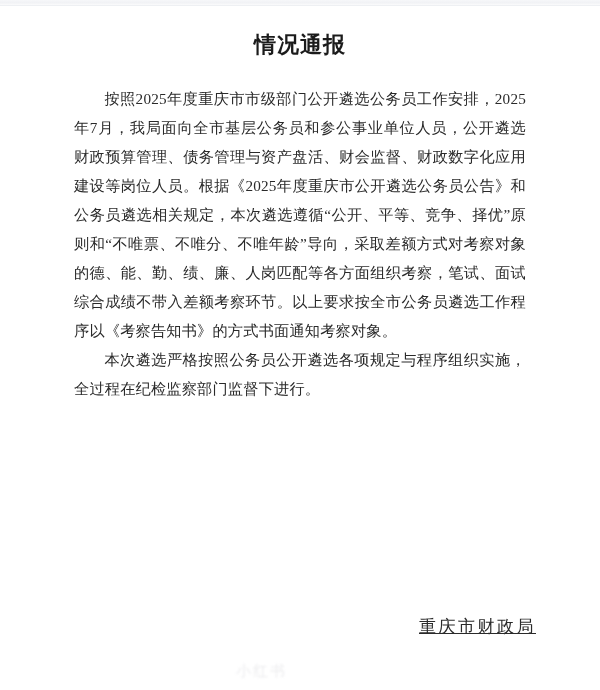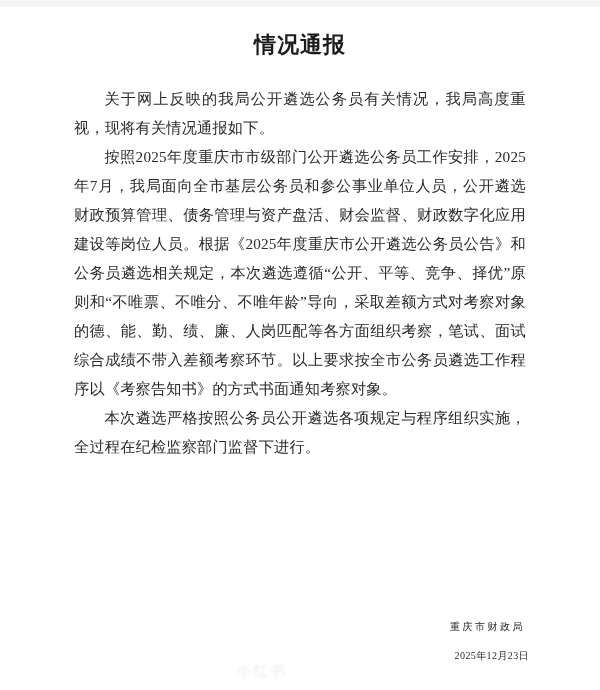--- a/index.html
+++ b/index.html
@@ -62,28 +62,29 @@
     letter-spacing: 0.2px;
   }
 
   .body-text p {
     margin: 0 0 0 0;
     text-indent: 2em;
   }
 
   .signature {
     position: absolute;
-    right: 71px;
+    right: 60px;
     top: 612px;
     width: 260px;
     text-align: right;
-    font-size: 10px;
+    font-size: 17px;
     line-height: 29px;
     color: #2a2a2a;
     letter-spacing: 0.3px;
+    text-decoration: underline;
   }
   .signature .org { display: block; letter-spacing: 2.5px; padding-right: 4px; }
   .signature .date { display: block; letter-spacing: 0.4px; }
 
   
   .watermark {
     position: absolute;
     left: 236px;
     top: 662px;
     width: 120px;
@@ -101,26 +102,24 @@
 </head>
 <body>
 
 <div class="top-band"></div>
 
 <div class="page">
 
   <div class="doc-title">情况通报</div>
 
   <div class="body-text">
-    <p>关于网上反映的我局公开遴选公务员有关情况，我局高度重视，现将有关情况通报如下。</p>
     <p>按照2025年度重庆市市级部门公开遴选公务员工作安排，2025年7月，我局面向全市基层公务员和参公事业单位人员，公开遴选财政预算管理、债务管理与资产盘活、财会监督、财政数字化应用建设等岗位人员。根据《2025年度重庆市公开遴选公务员公告》和公务员遴选相关规定，本次遴选遵循“公开、平等、竞争、择优”原则和“不唯票、不唯分、不唯年龄”导向，采取差额方式对考察对象的德、能、勤、绩、廉、人岗匹配等各方面组织考察，笔试、面试综合成绩不带入差额考察环节。以上要求按全市公务员遴选工作程序以《考察告知书》的方式书面通知考察对象。</p>
     <p>本次遴选严格按照公务员公开遴选各项规定与程序组织实施，全过程在纪检监察部门监督下进行。</p>
 
   </div>
 
   <div class="signature">
     <span class="org">重庆市财政局</span>
-    <span class="date">2025年12月23日</span>
   </div>
 
   <div class="watermark">小红书</div>
 
 </div>
 
 </body></html>

